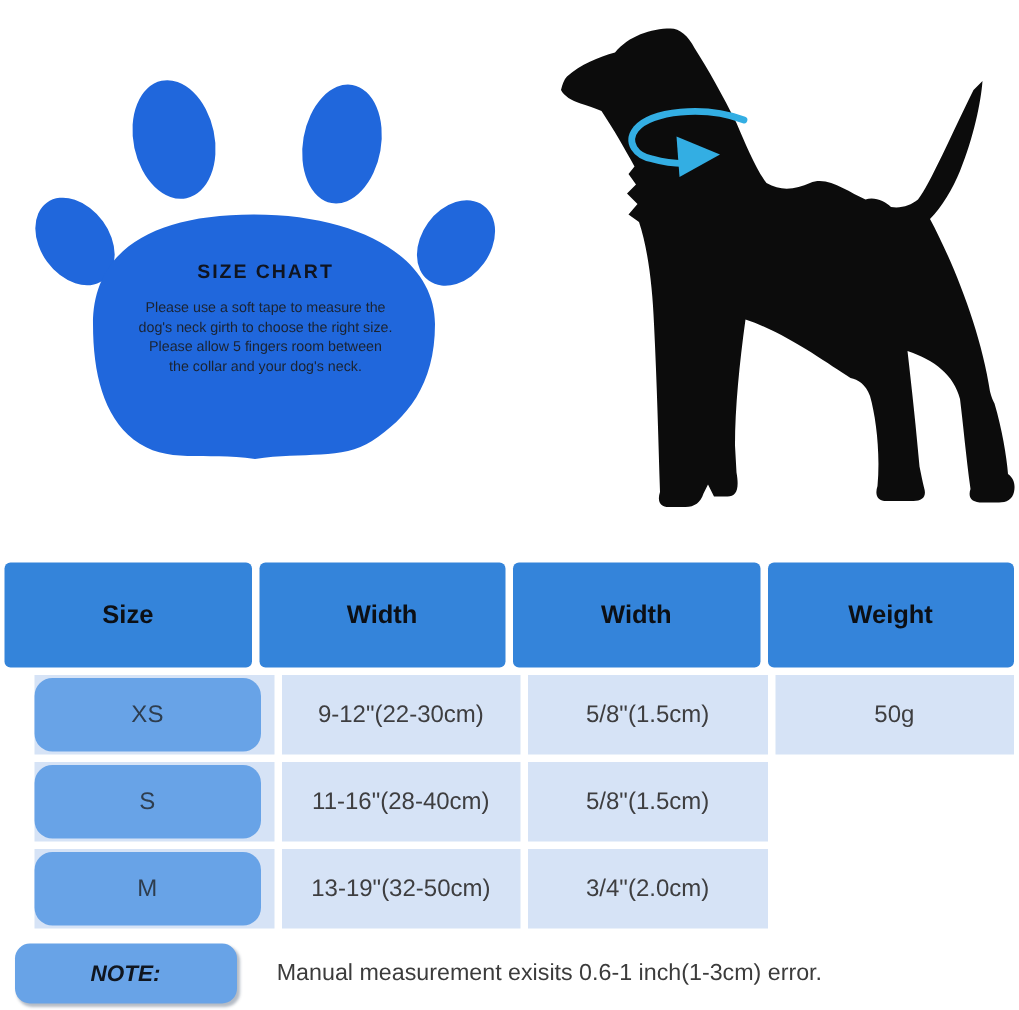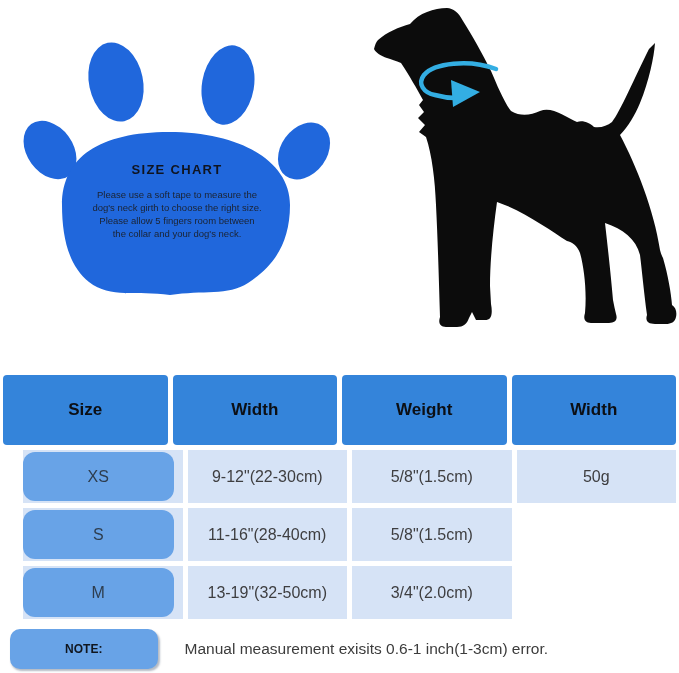--- a/index.html
+++ b/index.html
@@ -10,21 +10,21 @@
     --tape-blue:#33aee3;
     --silhouette-black:#0c0c0c;
   }
   *{box-sizing:border-box;}
   html,body{margin:0;padding:0;}
   body{
     width:679px;height:673px;background:#ffffff;position:relative;overflow:hidden;
     font-family:"Liberation Sans", sans-serif;
   }
   .stage{position:absolute;inset:0;}
-  .hero{position:absolute;left:0;top:5px;width:552px;height:372px;}
+  .hero{position:absolute;left:0;top:16px;width:552px;height:372px;}
   .paw{position:absolute;left:0;top:0;width:340px;height:340px;}
   .dog{position:absolute;left:339px;top:0;width:340px;height:335px;}
   .paw-text{
     position:absolute;left:62px;top:157px;width:230px;text-align:center;
     color:#10141f;pointer-events:none;
   }
   .paw-title{font-size:13px;font-weight:bold;letter-spacing:1.3px;margin-bottom:11px;color:#0f1420;}
   .paw-instructions{font-size:9.5px;line-height:13px;color:#1b2331;white-space:pre-line;}
 
   .size-table{position:absolute;left:3px;top:375px;width:673px;}
@@ -49,22 +49,23 @@
     font-size:16px;color:#2e3d4e;
   }
   .note-row{
     position:absolute;left:3px;top:629px;width:673px;height:40px;
     display:grid;grid-template-columns:repeat(4,1fr);column-gap:5px;
   }
   .note-pill{
     margin-left:7px;margin-right:10px;height:40px;
     background:var(--row-label-blue);border-radius:10px;
     display:flex;align-items:center;justify-content:center;
-    font-size:12px;font-weight:bold;color:#10161f;
+    font-size:15px;font-weight:bold;color:#10161f;
     box-shadow:1.5px 2px 2px rgba(40,60,90,0.35);
+    font-style:italic;
   }
   .note-text{
     grid-column:2 / -1;display:flex;align-items:center;
     padding-left:12px;font-size:15.5px;color:#3c3c3c;
   }
 </style>
 </head>
 <body>
 
 <div class="stage">
@@ -117,22 +118,22 @@
            C 42,51 37,48 35,44 Z"></path>
       <path fill="none" stroke="#33aee3" stroke-width="4.5" stroke-linecap="round" d="M 157,64 C 130,54 95,58 85,70 C 78,79 85,88 96,90 C 103,92 110,93 117,93"></path>
       <polygon fill="#33aee3" points="112,75 141,87 114,102"></polygon>
     </svg>
   </div>
 
   <div class="size-table">
     <div class="thead">
       <div class="th">Size</div>
       <div class="th">Width</div>
+      <div class="th">Width</div>
       <div class="th">Weight</div>
-      <div class="th">Width</div>
     </div>
 
     <div class="trow">
       <div class="td size-td">
         <div class="size-pill">XS</div>
       </div>
       <div class="td">9-12"(22-30cm)</div>
       <div class="td">5/8"(1.5cm)</div>
       <div class="td">50g</div>
     </div>

